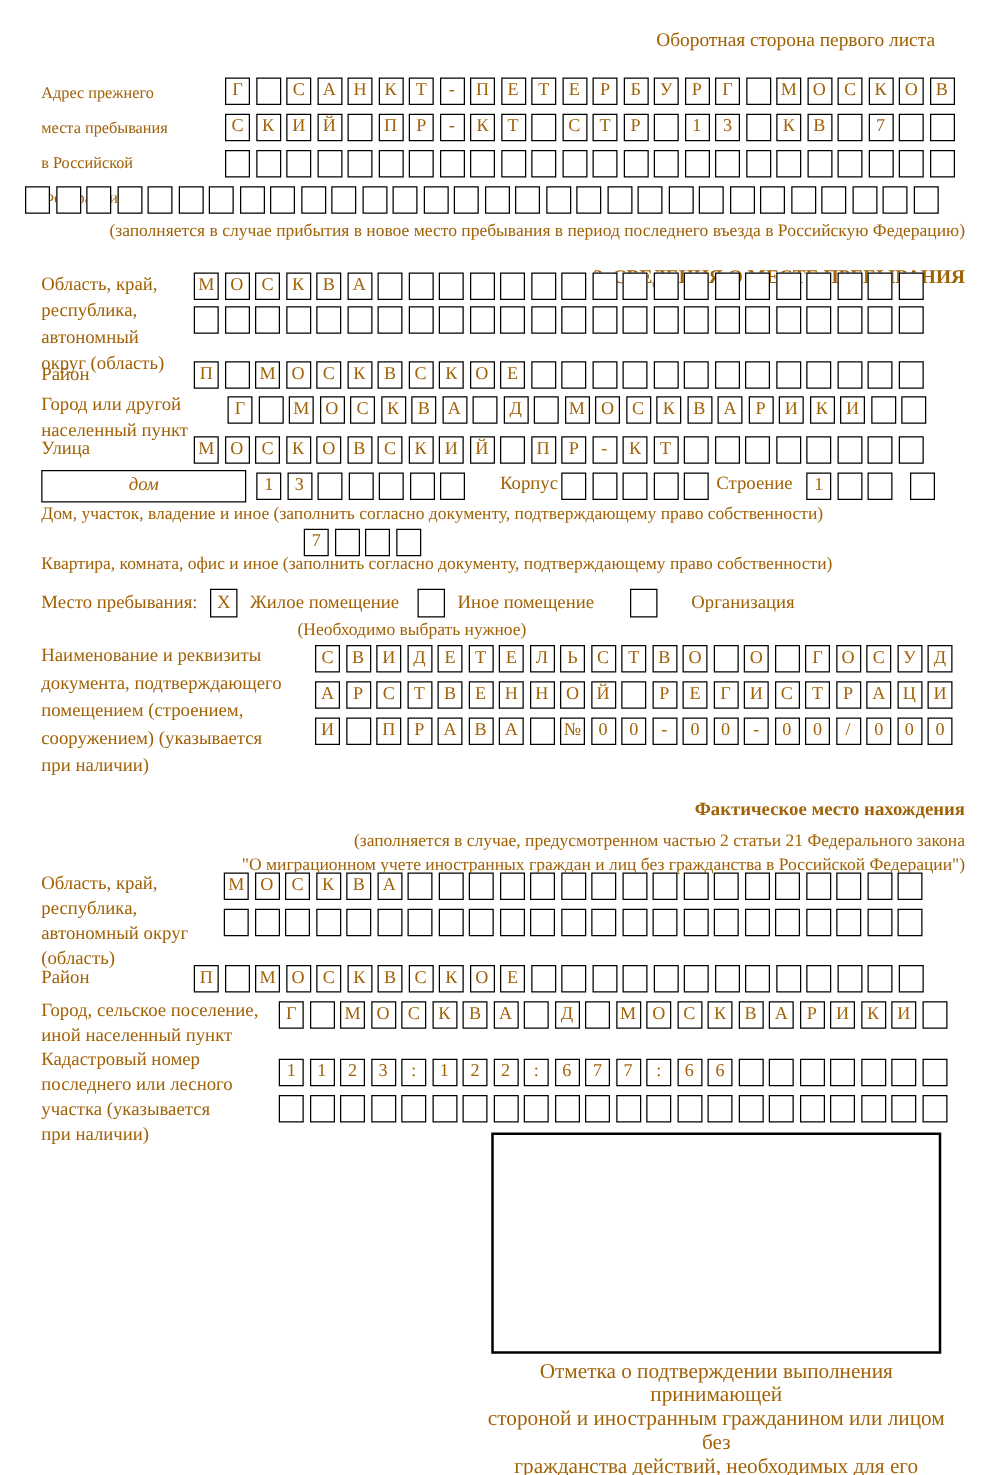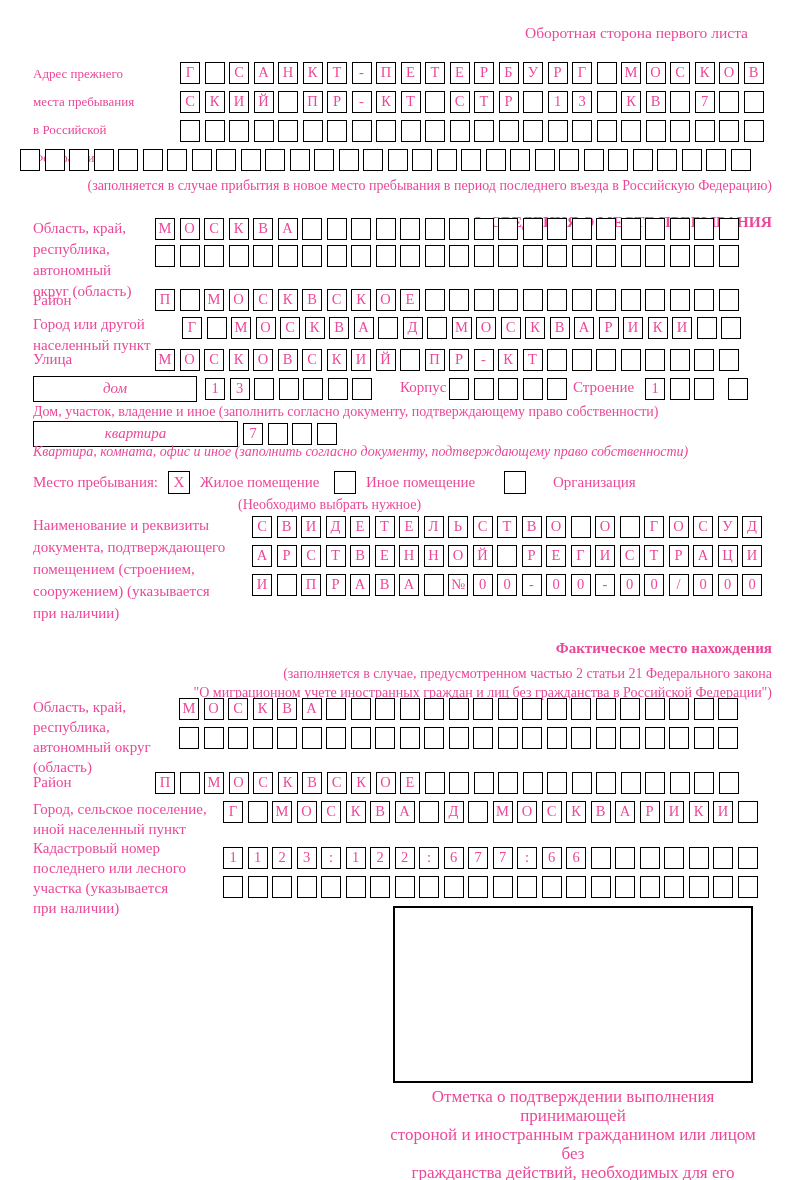--- a/index.html
+++ b/index.html
@@ -1,18 +1,18 @@
 <!DOCTYPE html>
 <html><head>
 <meta charset="utf-8">
 <style>
   html,body { margin:0; padding:0; background:#fff; }
   .page {
     position:relative; width:800px; height:1180px; background:#ffffff;
-    font-family:"Liberation Serif","DejaVu Serif",serif; color:#ec4899;
+    font-family:"Liberation Serif","DejaVu Serif",serif; color:#a16207;
     overflow:hidden;
   }
   .abs { position:absolute; }
   .row { white-space:nowrap; }
   .cell {
     display:inline-block; box-sizing:border-box;
     width:20px; height:22px; border:1.6px solid #000;
     margin-right:4.5px; text-align:center;
     font-size:14.5px; line-height:19px; vertical-align:top;
     background:#fff;
@@ -82,23 +82,22 @@
   <div class="abs row" style="left:155px; top:349px;"><span class="cell">М</span><span class="cell">О</span><span class="cell">С</span><span class="cell">К</span><span class="cell">О</span><span class="cell">В</span><span class="cell">С</span><span class="cell">К</span><span class="cell">И</span><span class="cell">Й</span><span class="cell"></span><span class="cell">П</span><span class="cell">Р</span><span class="cell">-</span><span class="cell">К</span><span class="cell">Т</span><span class="cell"></span><span class="cell"></span><span class="cell"></span><span class="cell"></span><span class="cell"></span><span class="cell"></span><span class="cell"></span><span class="cell"></span></div>
 
   <div class="abs fieldbox" style="left:33px; top:376px; width:164px;">дом</div>
   <div class="abs row" style="left:205px; top:378px;"><span class="cell">1</span><span class="cell">3</span><span class="cell"></span><span class="cell"></span><span class="cell"></span><span class="cell"></span><span class="cell"></span></div>
   <div class="abs label" style="left:400px; top:379px;">Корпус</div>
   <div class="abs row" style="left:449px; top:378px;"><span class="cell"></span><span class="cell"></span><span class="cell"></span><span class="cell"></span><span class="cell"></span></div>
   <div class="abs label" style="left:573px; top:379px;">Строение</div>
   <div class="abs row gap-last" style="left:645px; top:378px;"><span class="cell">1</span><span class="cell"></span><span class="cell"></span><span class="cell"></span></div>
   <div class="abs note" style="left:33px; top:404px;">Дом, участок, владение и иное (заполнить согласно документу, подтверждающему право собственности)</div>
 
-  <div class="abs fieldbox" style="left:33px; top:421px; width:205px;">квартира</div>
   <div class="abs row" style="left:243px; top:423px;"><span class="cell">7</span><span class="cell"></span><span class="cell"></span><span class="cell"></span></div>
-  <div class="abs note" style="left:33px; top:444px;font-style:italic;">Квартира, комната, офис и иное (заполнить согласно документу, подтверждающему право собственности)</div>
+  <div class="abs note" style="left:33px; top:444px;">Квартира, комната, офис и иное (заполнить согласно документу, подтверждающему право собственности)</div>
 
   <div class="abs label" style="left:33px; top:474px;">Место пребывания:</div>
   <span class="abs checkbox" style="left:168px; top:471px;">X</span>
   <div class="abs label" style="left:200px; top:474px;">Жилое помещение</div>
   <span class="abs checkbox" style="left:334px; top:471px;"></span>
   <div class="abs label" style="left:366px; top:474px;">Иное помещение</div>
   <span class="abs checkbox" style="left:504px; top:471px;"></span>
   <div class="abs label" style="left:553px; top:474px;">Организация</div>
   <div class="abs note" style="left:238px; top:497px;">(Необходимо выбрать нужное)</div>
 

